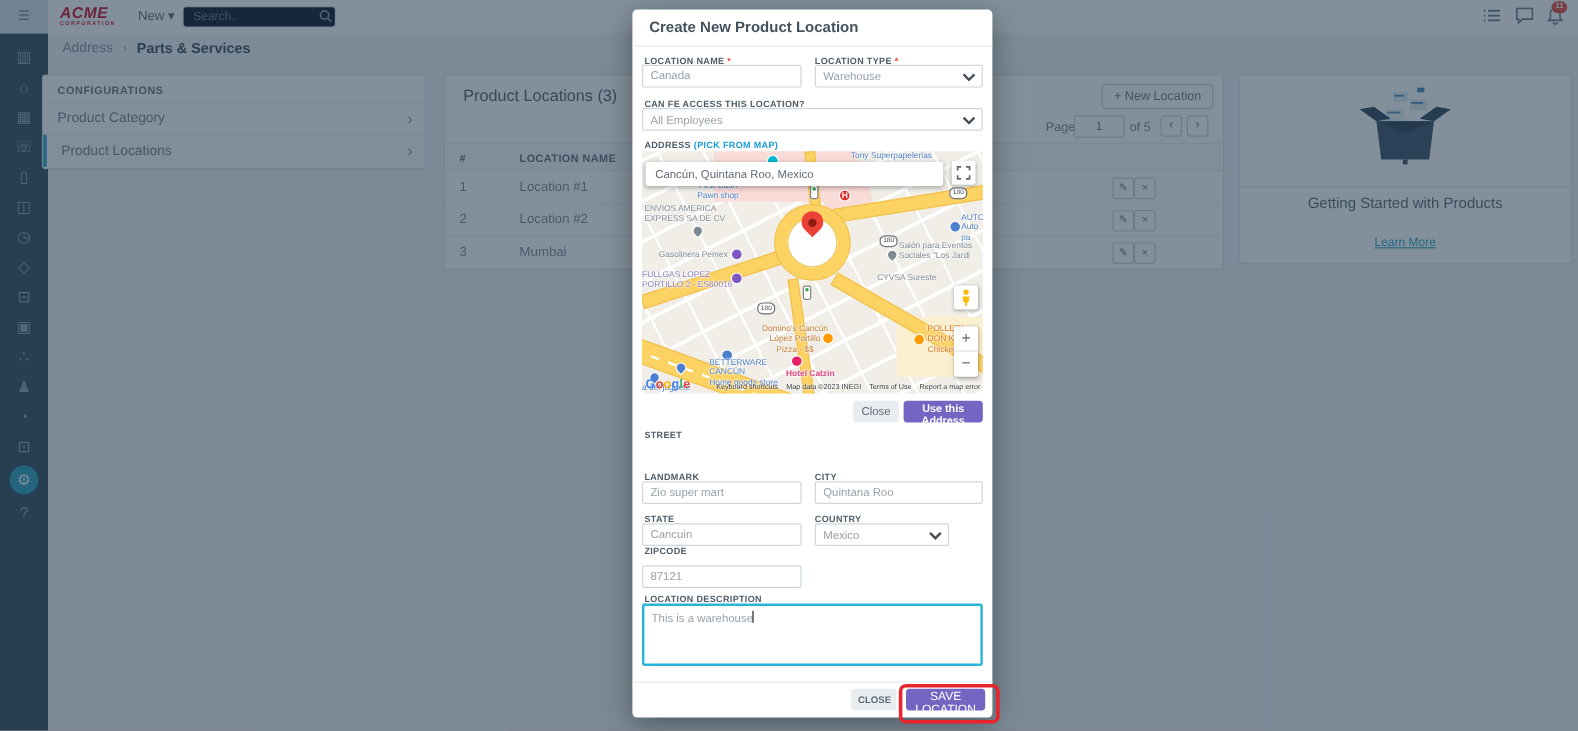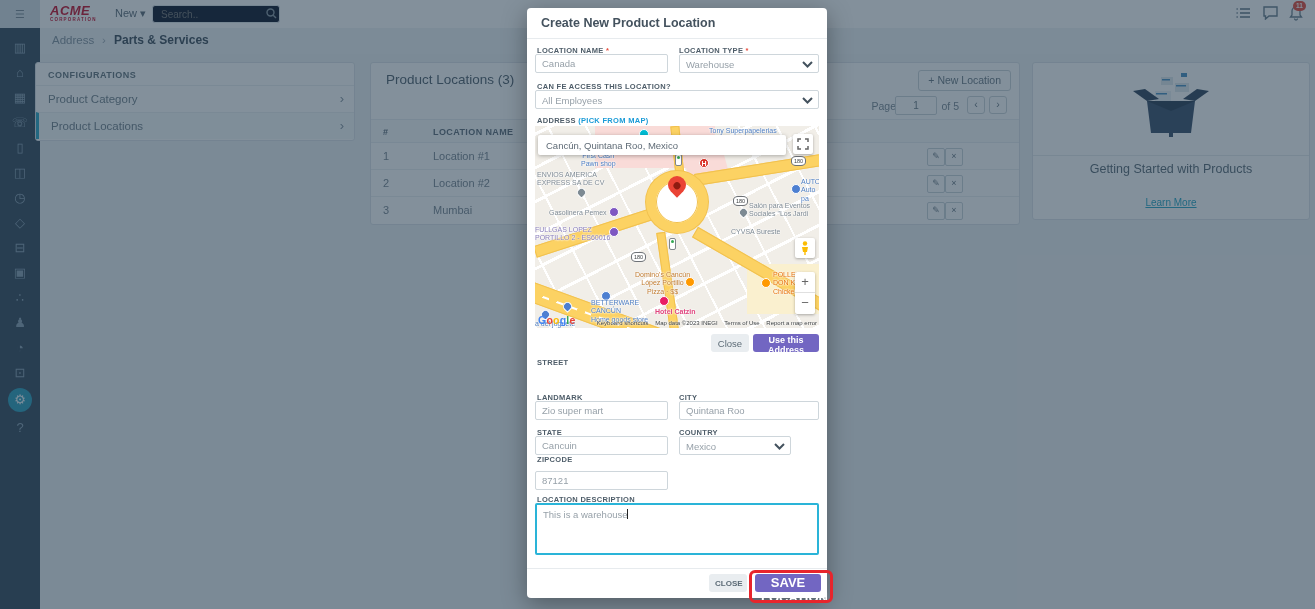--- a/index.html
+++ b/index.html
@@ -380,17 +380,17 @@
     </div>
 
     <div class="flabel" style="left:10px;top:447px">ZIPCODE</div>
     <input class="fin" style="left: 8px; top: 463px; width: 133px;" value="87121">
 
     <div class="flabel" style="left:10px;top:487px">LOCATION DESCRIPTION</div>
     <div class="ta"><span>This is a warehouse</span><span class="caret"></span></div>
 
     <div class="m-fdiv"></div>
     <button class="btn gray" style="left:182px;top:566px;width:38px;height:18px;font-size:8px;font-weight:bold">CLOSE</button>
-    <button class="btn purple" style="left:228px;top:566px;width:66px;height:18px;font-size:13px;font-weight:bold">SAVE LOCATION</button>
+    <button class="btn purple" style="left:228px;top:566px;width:66px;height:18px;font-size:10px;font-weight:normal">SAVE LOCATION</button>
     <div class="redbox"></div>
   </div>
 
 </div>
 
 </body></html>

